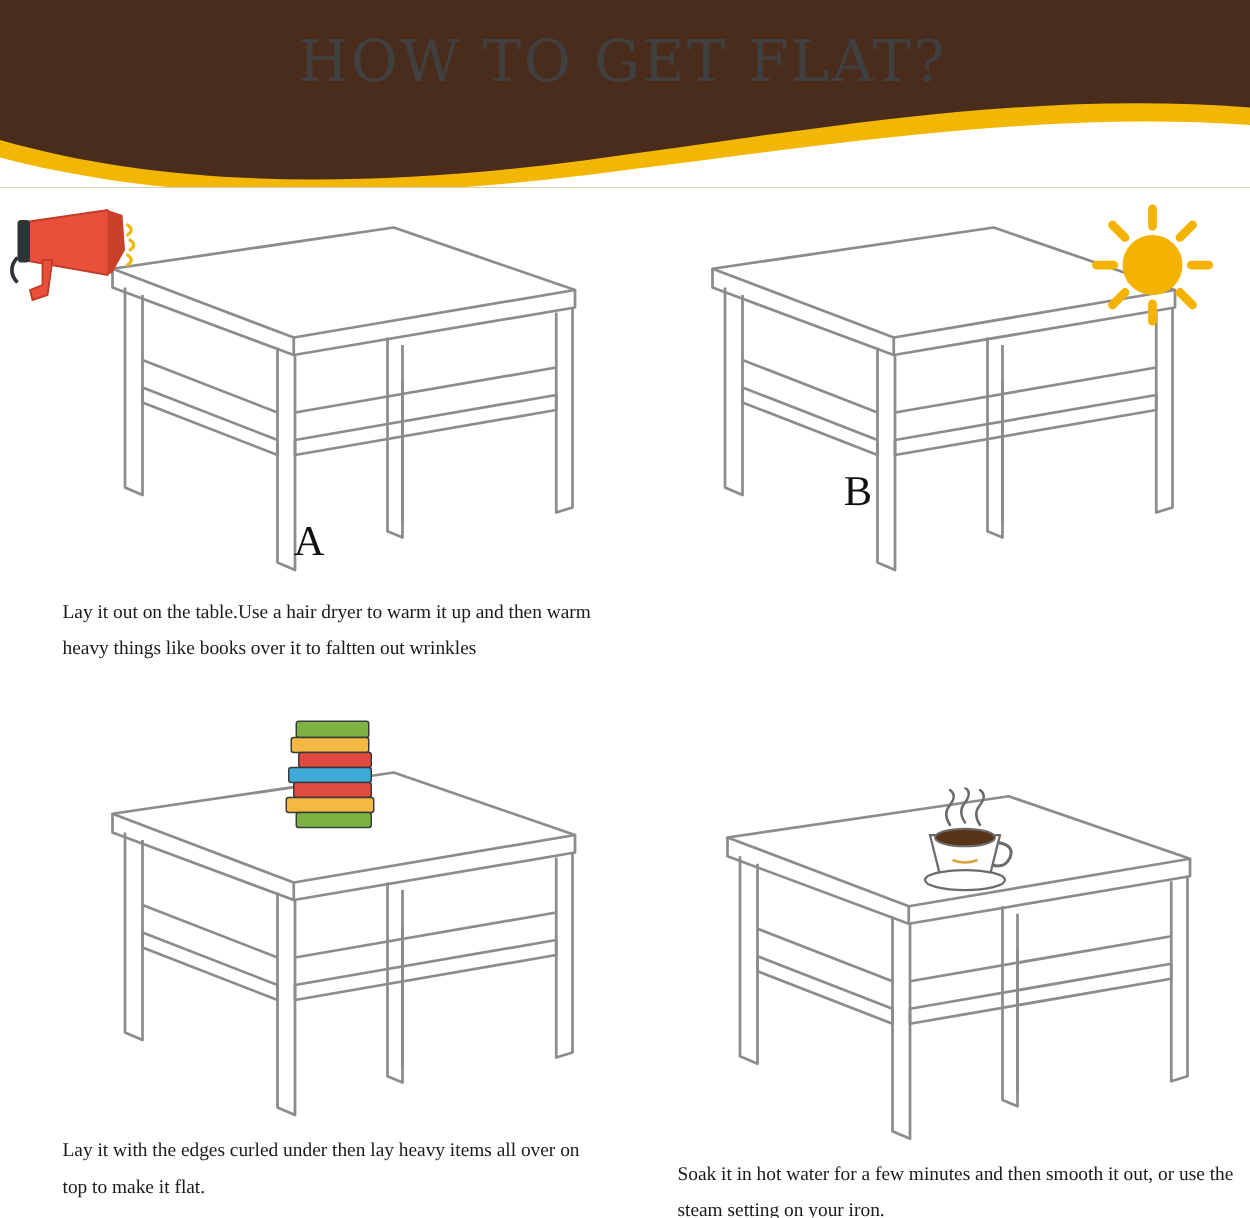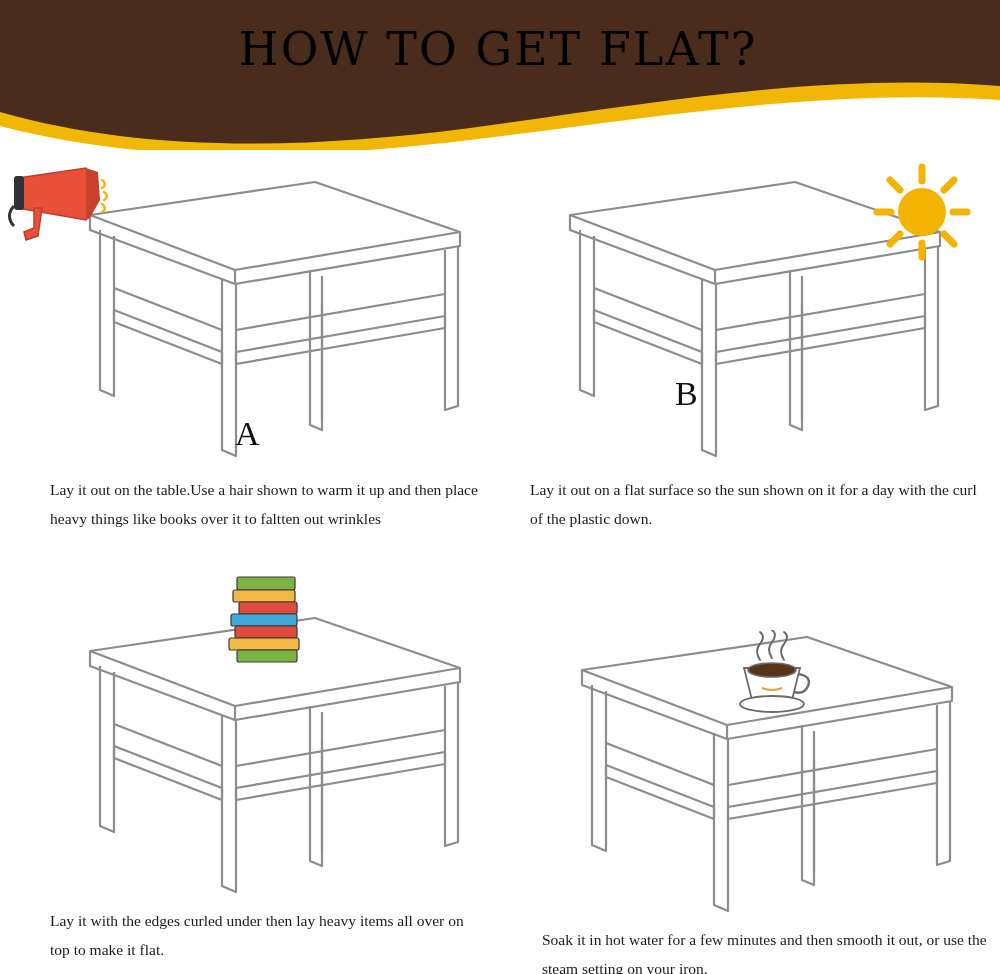--- a/index.html
+++ b/index.html
@@ -19,21 +19,21 @@
   .header-brown{
     position:absolute;left:0;top:0;width:1000px;height:150px;
     background:#4a2c1c;
   }
   .header-wave{
     position:absolute;left:0;top:0;width:1000px;height:150px;
   }
   .header-title{
     position:absolute;left:0;top:22px;width:996px;
     text-align:center;
-    color:#000000;
+    color:#404040;
     font-size:46px;
     letter-spacing:2px;
     font-family:"DejaVu Serif", serif;
     font-weight:normal;
     z-index:5;
   }
 
   
   .panel{position:absolute;}
   .panel-a{left:30px;  top:160px; width:460px; height:390px;}
@@ -113,21 +113,21 @@
       <path d="M26,48 L34,48 L30,76 L18,80 L16,72 L26,68 Z" fill="#e8503a" stroke="#c23b27" stroke-width="1.5"></path>
       <path d="M6,46 C0,52 0,60 6,66" fill="none" stroke="#2f3337" stroke-width="3"></path>
       <g stroke="#f2b705" stroke-width="2.5" fill="none" stroke-linecap="round">
         <path d="M94,20 q6,4 0,8"></path>
         <path d="M96,32 q6,4 0,8"></path>
         <path d="M94,44 q6,4 0,8"></path>
       </g>
     </g>
   </svg>
   <div class="panel-letter letter-a">A</div>
-  <div class="caption cap-a">Lay it out on the table.Use a hair shown to warm it up and then place heavy things like books over it to faltten out wrinkles</div>
+  <div class="caption cap-a">Lay it out on the table.Use a hair dryer to warm it up and then warm heavy things like books over it to faltten out wrinkles</div>
 </div>
 
 <div class="panel panel-b">
   <svg class="table-art" viewBox="0 0 470 300">
     <g fill="none" stroke="#8c8c8c" stroke-width="2.2" stroke-linejoin="round">
       <path d="M60,55 L285,22 L430,72 L205,110 Z"></path>
       <path d="M60,55 L60,70 L205,124 L205,110"></path>
       <path d="M205,124 L430,86 L430,72"></path>
       <path d="M70,70 L70,230 L84,236 L84,76"></path>
       <path d="M192,118 L192,290 L206,296 L206,124"></path>
@@ -150,21 +150,20 @@
         <line x1="12" y1="57" x2="26" y2="57"></line>
         <line x1="88" y1="57" x2="102" y2="57"></line>
         <line x1="25" y1="25" x2="35" y2="35"></line>
         <line x1="79" y1="79" x2="89" y2="89"></line>
         <line x1="25" y1="89" x2="35" y2="79"></line>
         <line x1="79" y1="35" x2="89" y2="25"></line>
       </g>
     </g>
   </svg>
   <div class="panel-letter letter-b">B</div>
-  <div class="caption cap-b">Lay it out on a flat surface so the sun shown on it for a day with the curl of the plastic down.</div>
 </div>
 
 <div class="panel panel-c">
   <svg class="table-art" style="top:40px;" viewBox="0 0 460 300">
     <g fill="none" stroke="#8c8c8c" stroke-width="2.2" stroke-linejoin="round">
       <path d="M60,55 L285,22 L430,72 L205,110 Z"></path>
       <path d="M60,55 L60,70 L205,124 L205,110"></path>
       <path d="M205,124 L430,86 L430,72"></path>
       <path d="M70,70 L70,230 L84,236 L84,76"></path>
       <path d="M192,118 L192,290 L206,296 L206,124"></path>

